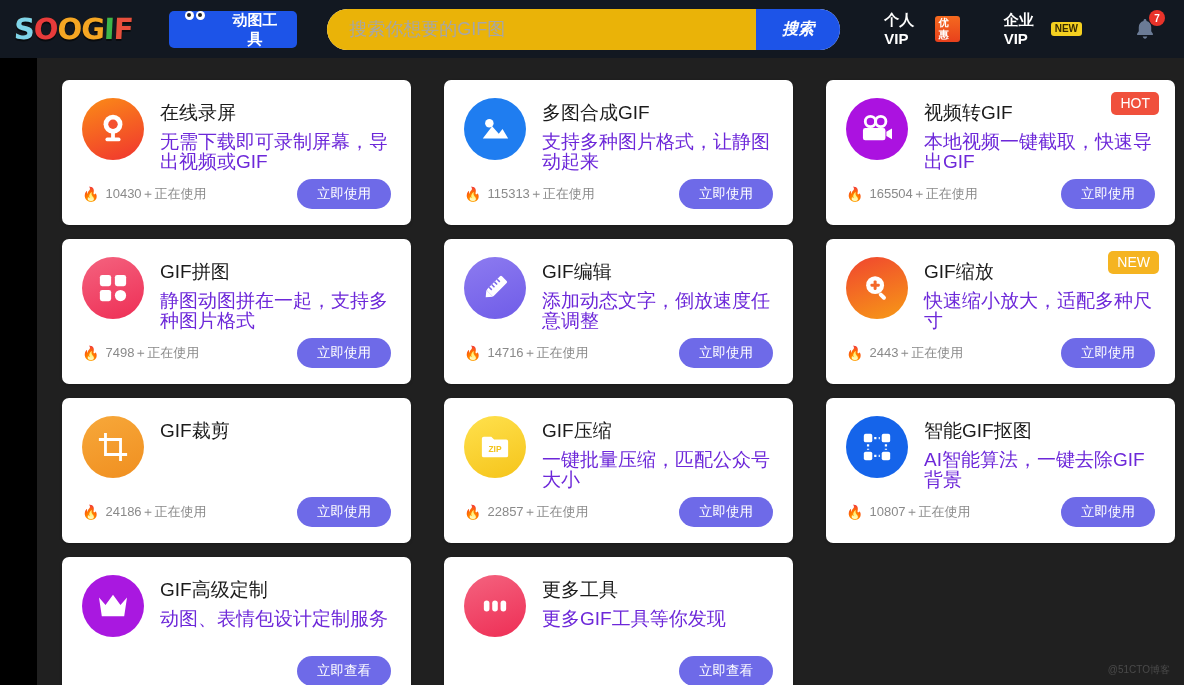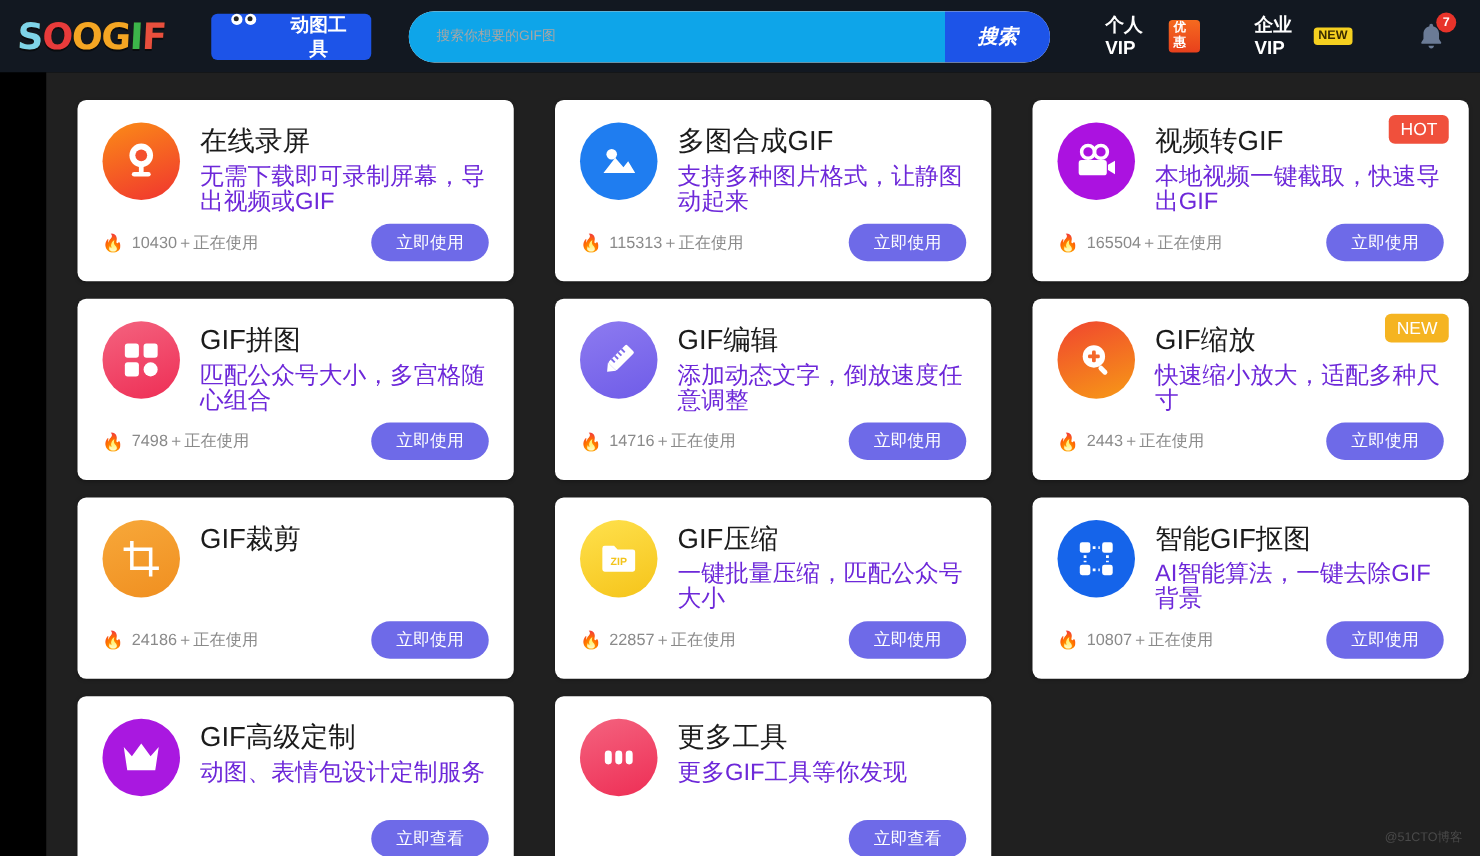--- a/index.html
+++ b/index.html
@@ -61,24 +61,24 @@
     margin-left: 30px;
     width: 552px; height: 41px;
     display: flex;
     border-radius: 21px;
     overflow: hidden;
     background: #fff;
   }
   .search-input {
     flex: 1; border: none; outline: none;
     padding-left: 22px;
-    font-size: 11px;
+    font-size: 18px;
     color: #333;
     font-family: "Liberation Sans", sans-serif;
-    background: #0ea5e9;
+    background: #eab308;
   }
   .search-input::placeholder { color: #a6a6a6; }
   .search-btn {
     width: 84px; background: #1d54e8; color: #fff;
     border: none; cursor: pointer;
     font-size: 16px; font-weight: bold;
     font-family: "Liberation Sans", sans-serif;
     font-style: italic;
   }
 
@@ -134,21 +134,21 @@
     box-shadow: 0 1px 3px rgba(0,0,0,0.25);
   }
   .card-top { display: flex; gap: 16px; }
   .icon-circle {
     width: 62px; height: 62px; min-width: 62px;
     border-radius: 50%;
     display: flex; align-items: center; justify-content: center;
   }
   .card-textcol { padding-top: 3px; flex: 1; min-width: 0; }
   .card-title {
-    font-size: 22px; color: #1b1b1b; font-weight: normal;
+    font-size: 19px; color: #1b1b1b; font-weight: normal;
     line-height: 24px; margin-bottom: 7px;
   }
   .card-desc {
     font-size: 19px; color: #6d28d9;
     line-height: 20px;
   }
   .card-foot {
     position: absolute; left: 20px; right: 20px; bottom: 16px;
     display: flex; align-items: center;
   }
@@ -312,21 +312,21 @@
           <div class="icon-circle" style="background:linear-gradient(160deg,#f4637f,#ee2e55);">
             <svg width="30" height="30" viewBox="0 0 32 32">
               <rect x="2" y="2" width="12" height="12" rx="2.5" fill="#fff"></rect>
               <rect x="18" y="2" width="12" height="12" rx="2.5" fill="#fff"></rect>
               <rect x="2" y="18" width="12" height="12" rx="2.5" fill="#fff"></rect>
               <circle cx="24" cy="24" r="6" fill="#fff"></circle>
             </svg>
           </div>
           <div class="card-textcol">
             <div class="card-title">GIF拼图</div>
-            <div class="card-desc">匹配公众号大小，多宫格随心组合</div>
+            <div class="card-desc">静图动图拼在一起，支持多种图片格式</div>
           </div>
         </div>
         <div class="card-foot">
           <div class="usage">
             <span class="fire-icon">🔥</span>
             <span>7498＋正在使用</span>
           </div>
           <button class="use-btn">立即使用</button>
         </div>
       </div>

